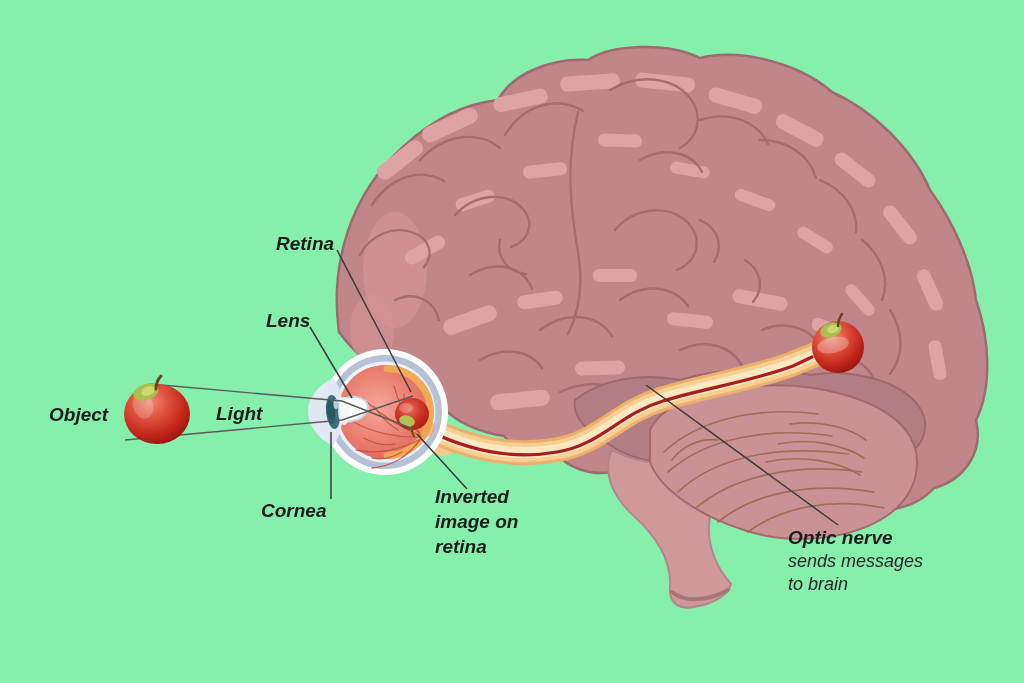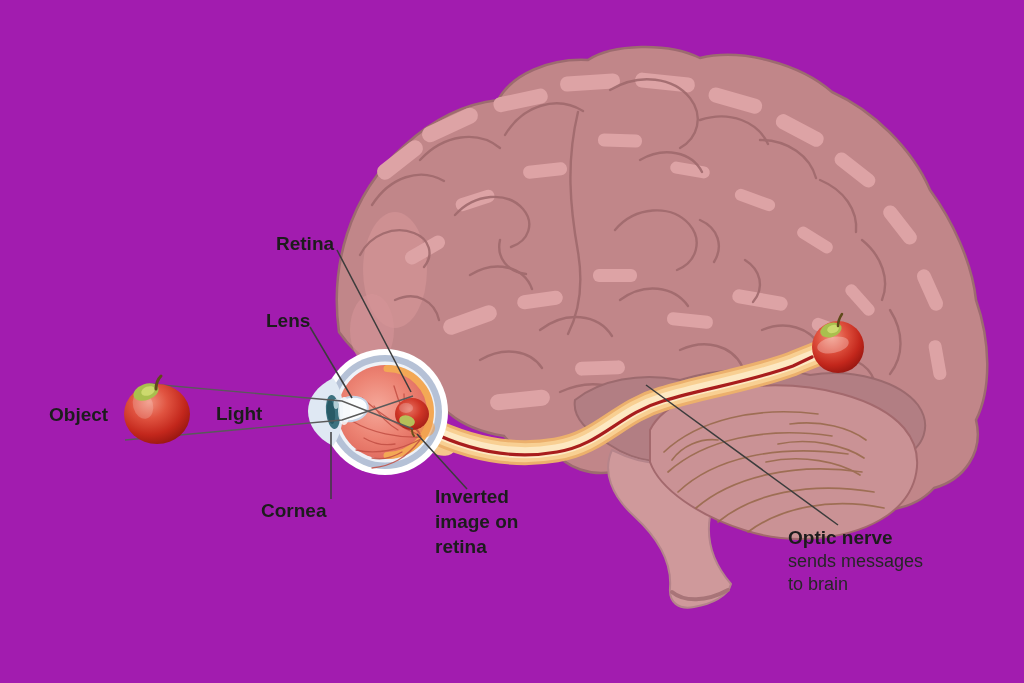--- a/index.html
+++ b/index.html
@@ -1,17 +1,17 @@
 <!DOCTYPE html>
 <html><head>
 <meta charset="utf-8">
 <style>
   html,body{margin:0;padding:0;background:#ffffff;}
-  .stage{position:relative;width:1024px;height:683px;background:#a21caf;overflow:hidden;
-         font-family:"Liberation Sans","DejaVu Sans",sans-serif;}
+  .stage{position:relative;width:1024px;height:683px;background:#86efac;overflow:hidden;
+         font-family:"Liberation Sans","DejaVu Sans",sans-serif;font-style:italic;}
   svg{display:block;}
   .lbl{font-family:"Liberation Sans","DejaVu Sans",sans-serif;font-weight:700;font-size:19px;fill:#1c1c1c;}
   .lbl-reg{font-family:"Liberation Sans","DejaVu Sans",sans-serif;font-weight:400;font-size:18px;fill:#262626;}
 </style>
 </head>
 <body>
 
 <div class="stage">
 <svg width="1024" height="683" viewBox="0 0 1024 683">
   <defs>

